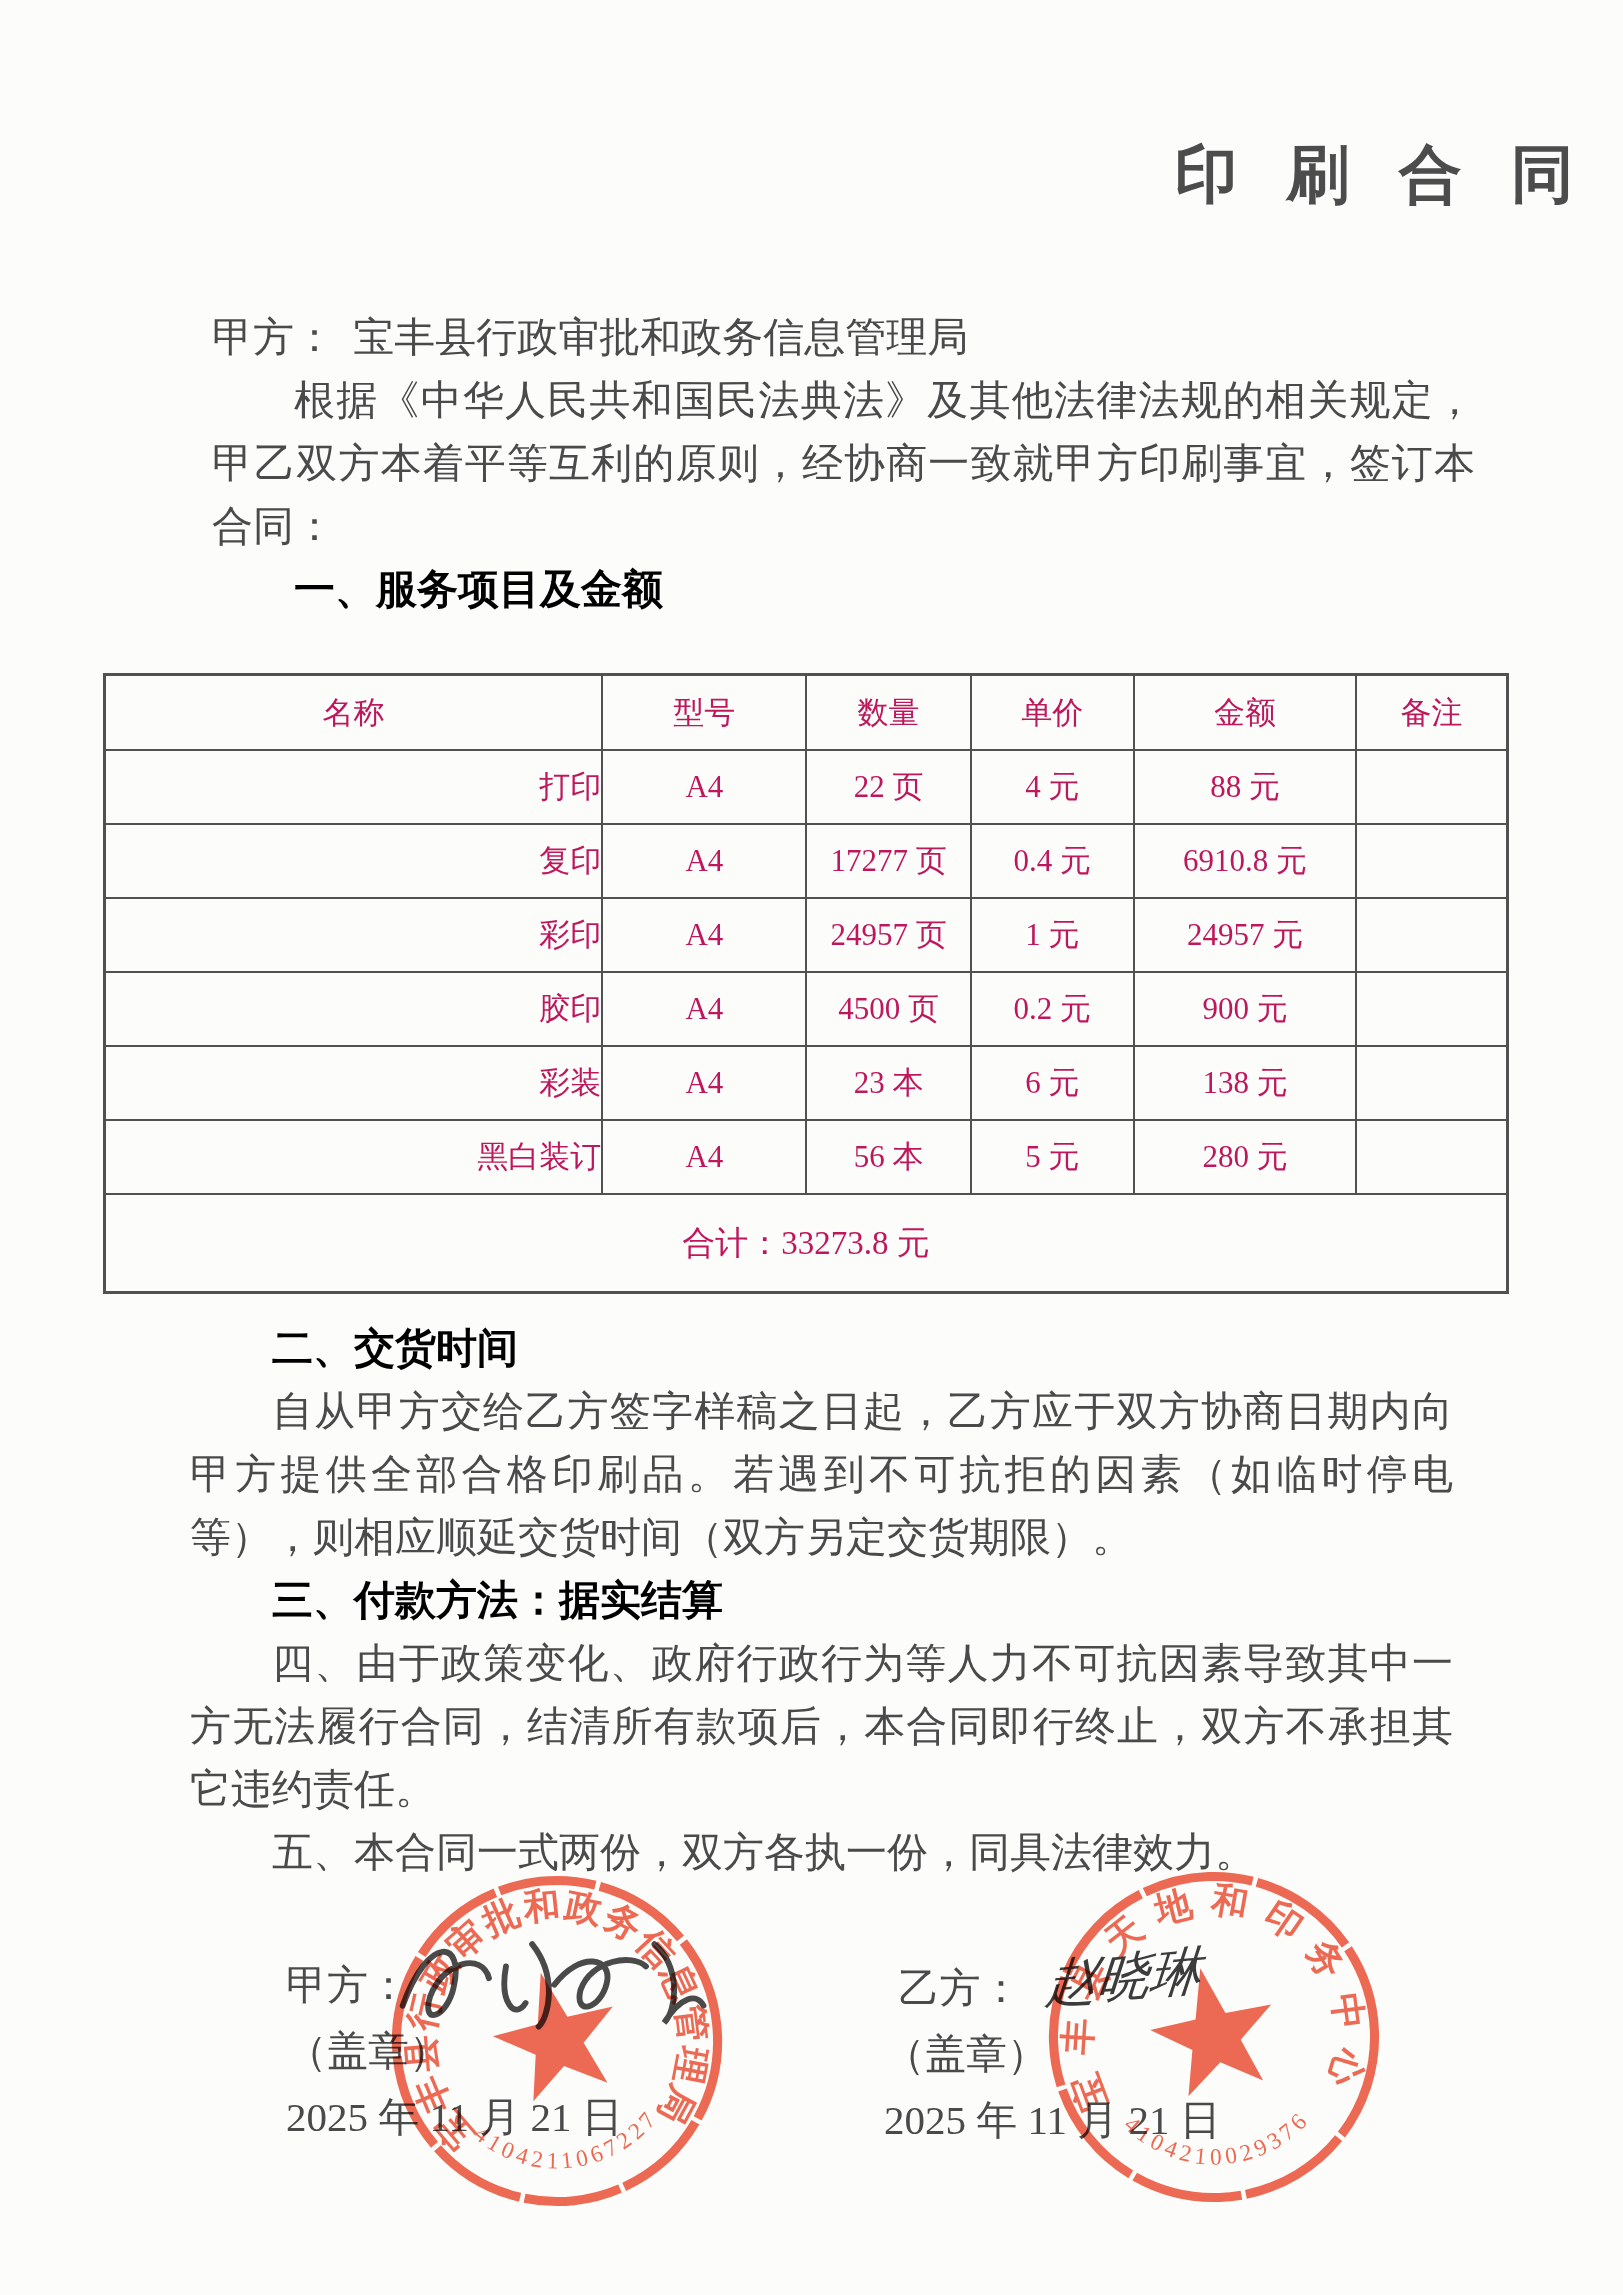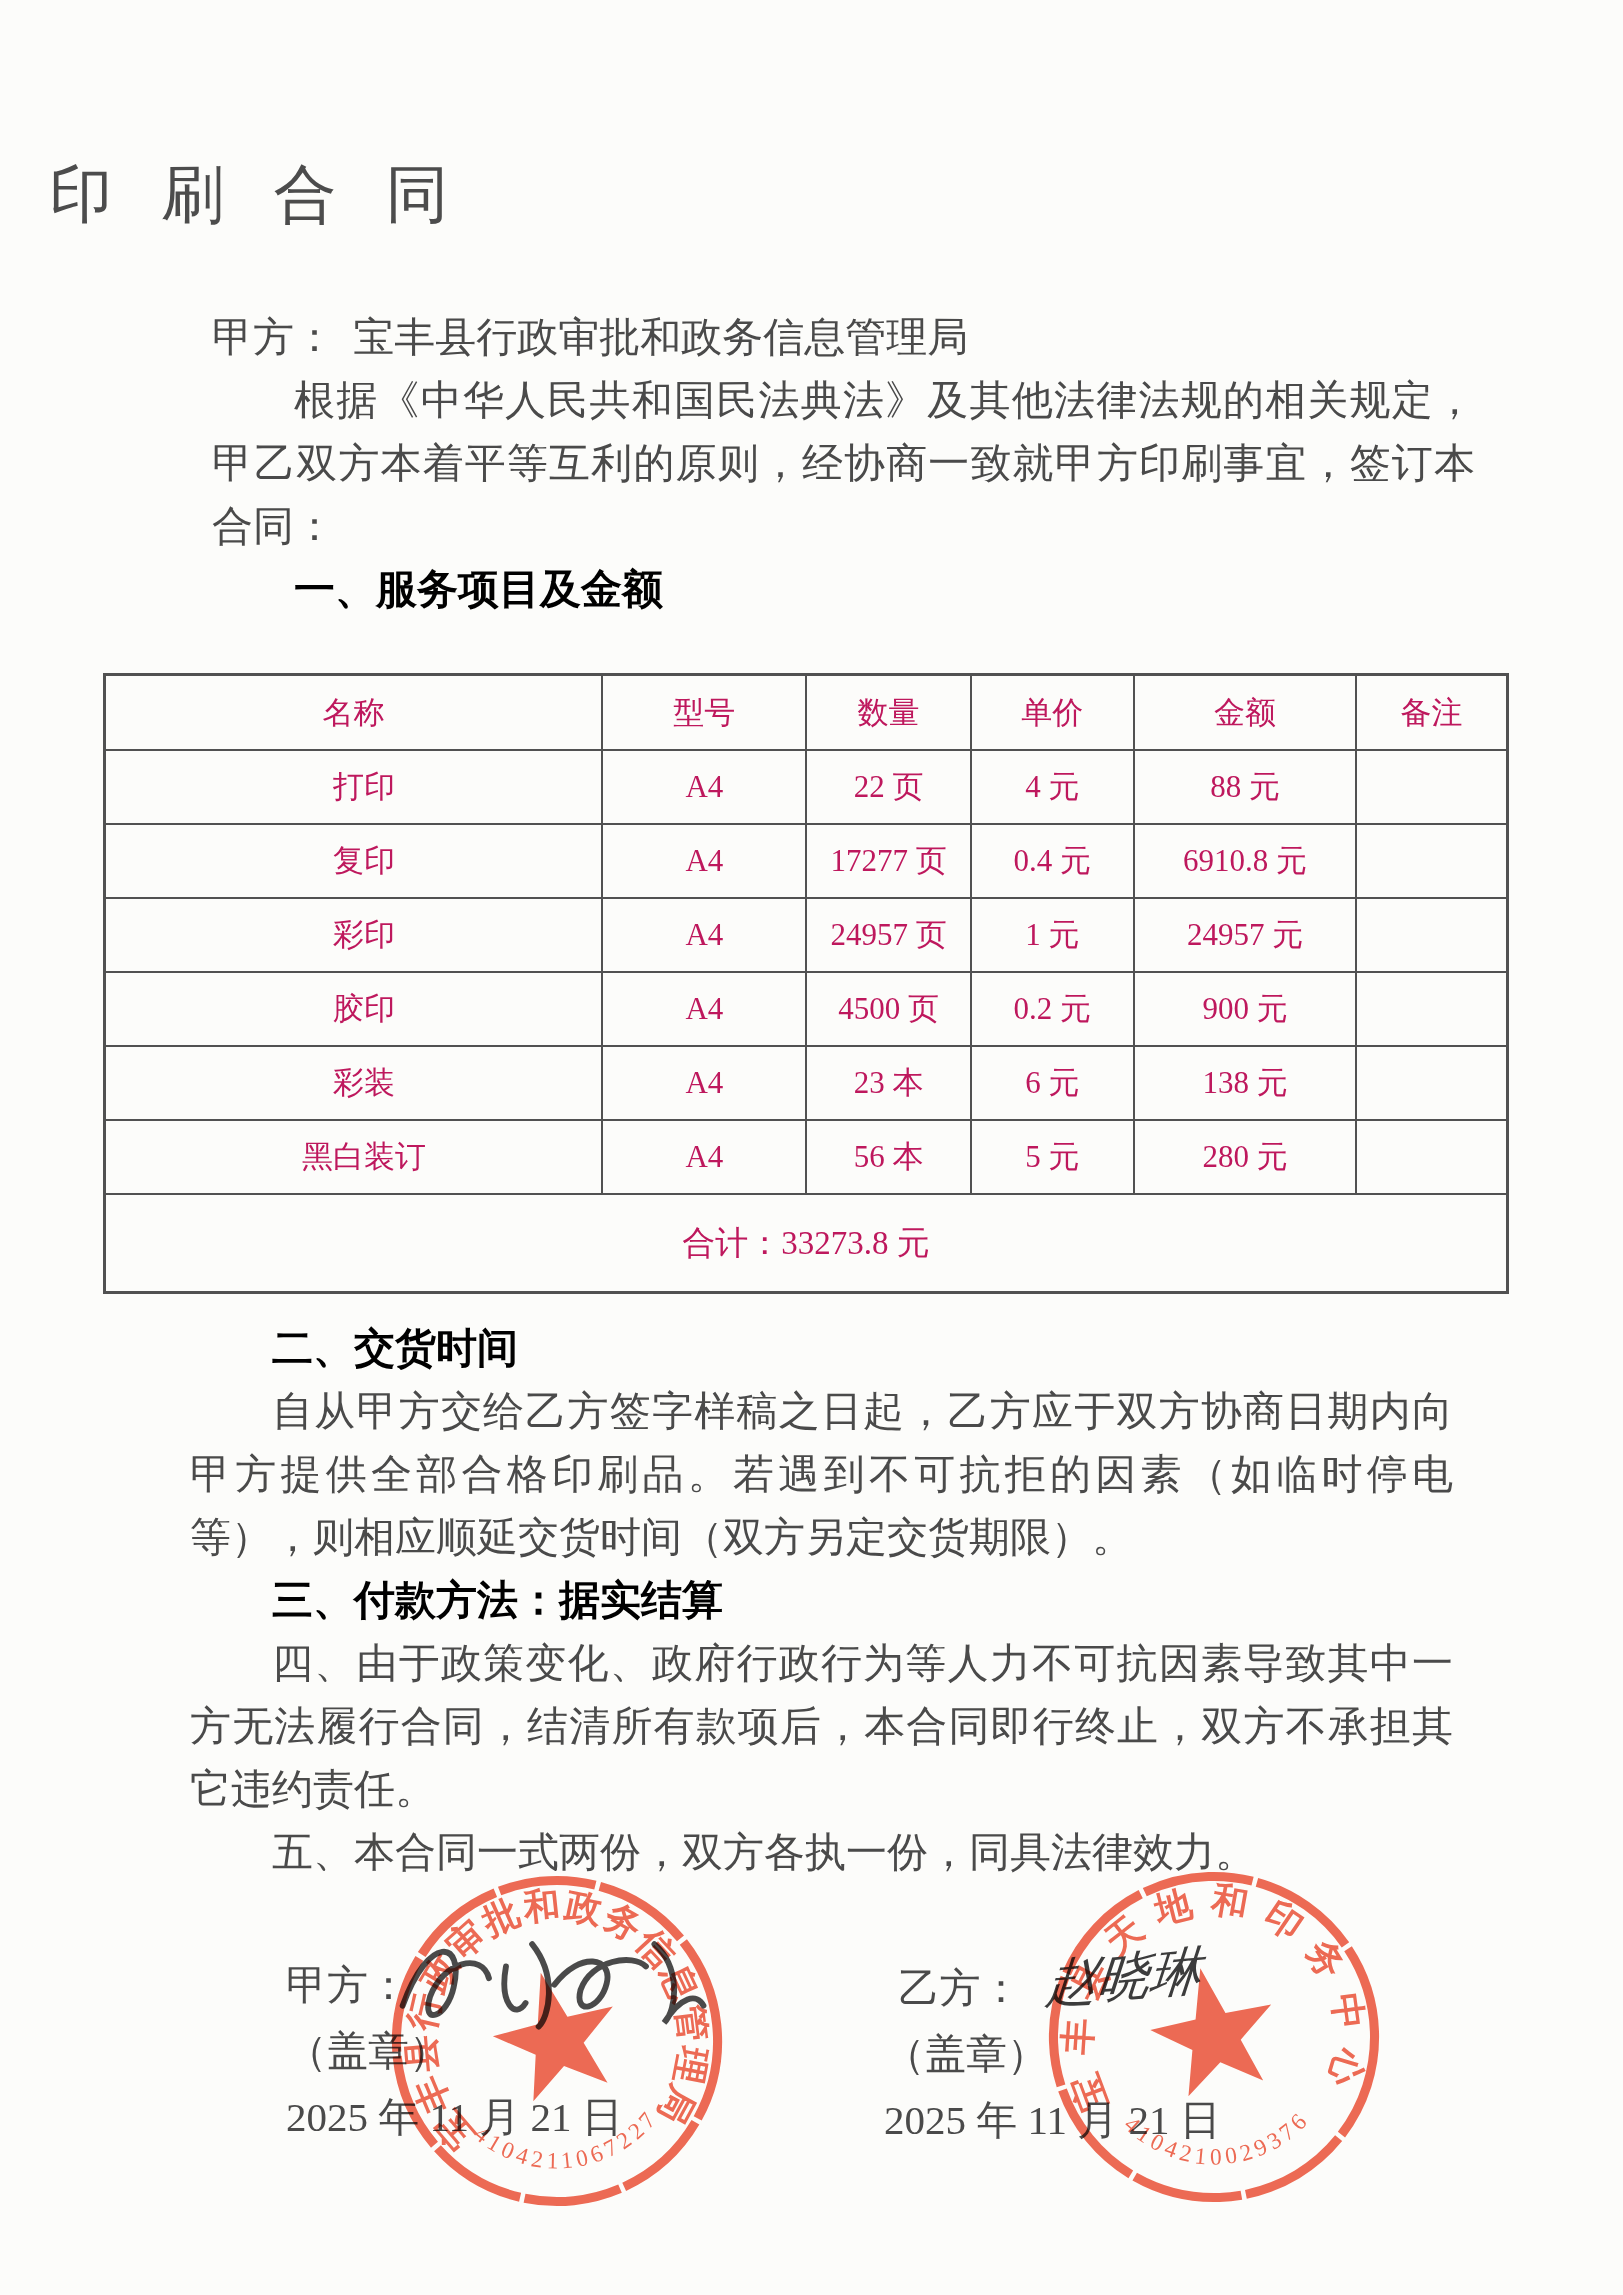--- a/index.html
+++ b/index.html
@@ -4,39 +4,39 @@
 <style>
   html,body { margin:0; padding:0; background:#e9e9e7; }
   .page {
     position:relative; width:1623px; height:2295px; margin:0 auto;
     background:#fcfcfa; overflow:hidden;
     font-family:"Liberation Serif","DejaVu Serif",serif;
     color:#4a4a4a;
   }
   
   .title {
-    position:absolute; top:152px; left:0; width:100%;
-    text-align:left; font-size:63px; font-weight:normal;
+    position:absolute; top:132px; left:0; width:100%;
+    text-align:right; font-size:63px; font-weight:bold;
     letter-spacing:0.78em; text-indent:0.78em; color:#4c4c4c;
   }
   
   .top-block   { position:absolute; top:306px;  left:190px; width:1263px; font-size:41px; line-height:63px;margin-left:22px; }
   .mid-block   { position:absolute; top:1317px; left:190px; width:1263px; font-size:41px; line-height:63px; }
   .party-line .lbl { margin-right:18.3px; }
   .para { margin:0; text-align:justify; text-indent:2em; }
   .heading { font-weight:bold; text-indent:2em; color:#000000; }
   .inline-body { font-weight:bold; }
   
   .table-wrap { position:absolute; top:673px; left:103px; width:1406px; }
   table.items { border-collapse:collapse; width:100%; table-layout:fixed; font-size:31px; color:#be185d; border:3.3px solid #515151; }
   table.items th, table.items td { border:2px solid #515151; text-align:center; font-weight:normal; padding:0; overflow:hidden; }
   table.items tr.hdr   th { height:73px; }
   table.items tr.data  td { height:72px; }
   table.items tr.total td { height:96px; font-size:33px; }
-  table.items td.name-cell { text-align:center; padding-left:21px; }
+  table.items td.name-cell { text-align:right; padding-left:21px; }
   
   .sign-col { position:absolute; font-size:41px; line-height:66px; z-index:2; }
   .sign-a { top:1952px; left:286px; }
   .sign-b { top:1952px; left:884px; }
   .sign-b .first { padding-left:14.4px; }
   .hand-name {
     display:inline-block; margin-left:22px; font-size:52px; color:#3c3c3c;
     font-style:italic; transform:rotate(-5deg) skewX(-10deg); transform-origin:left bottom;
   }
   

